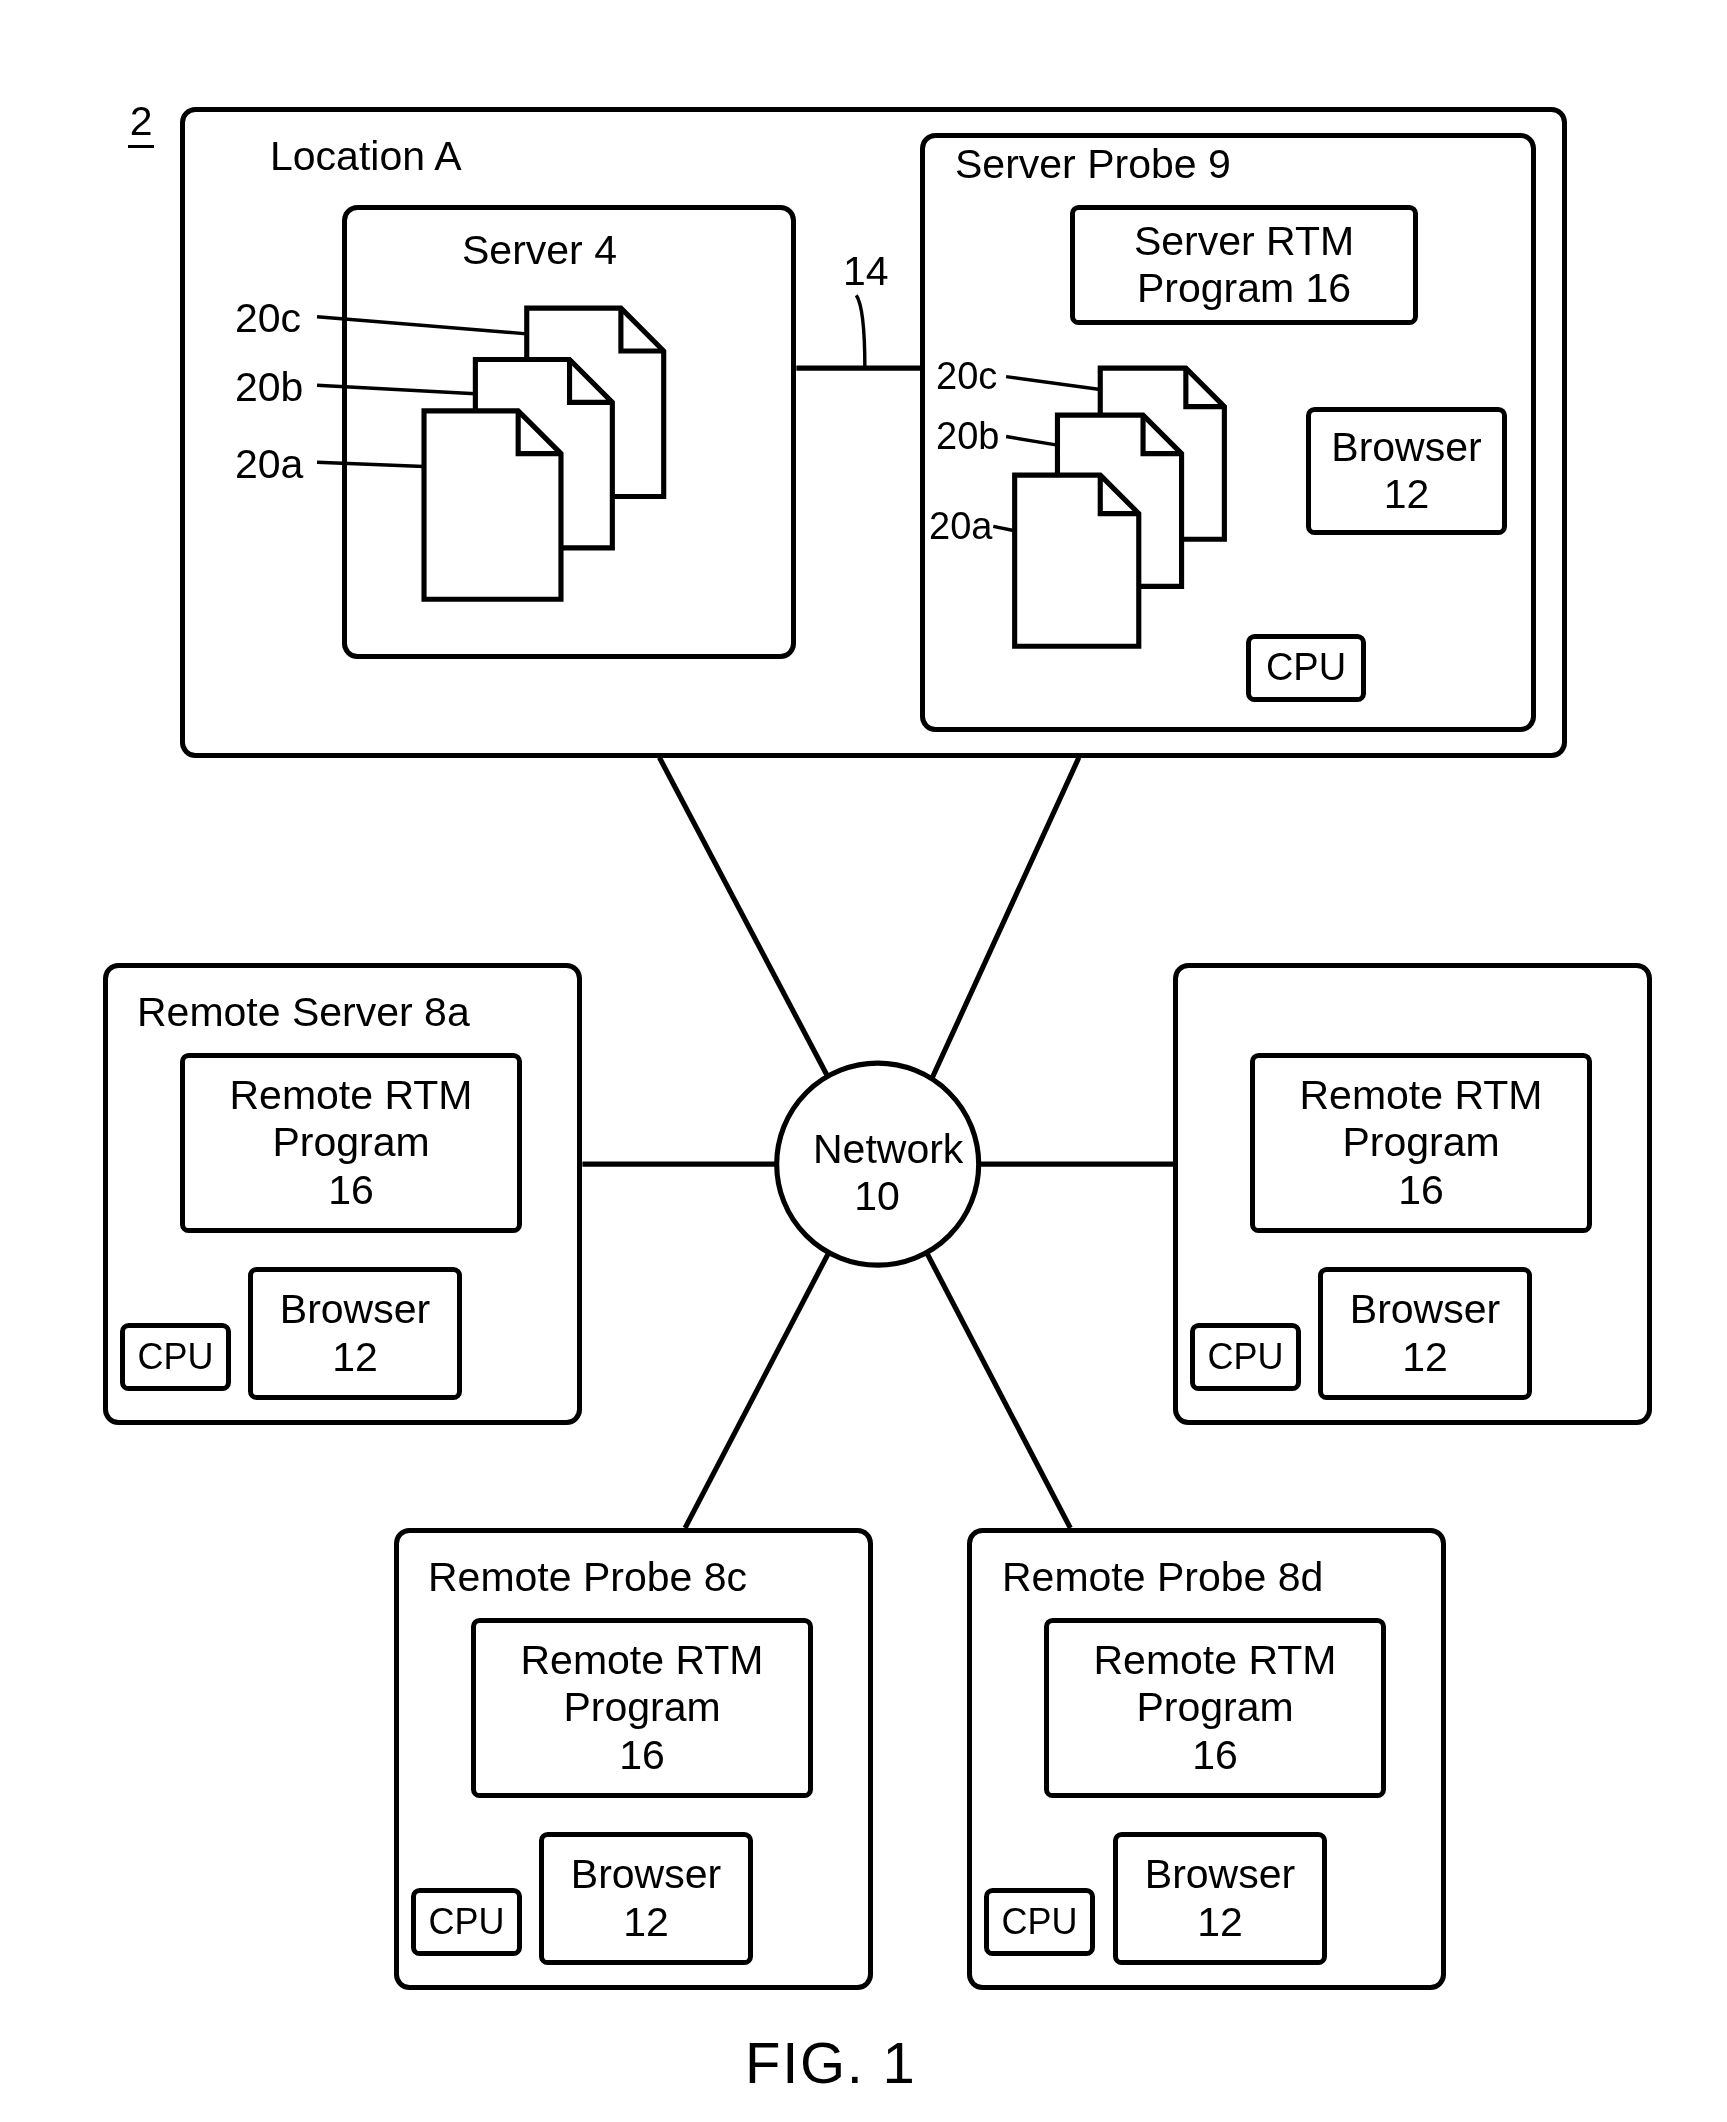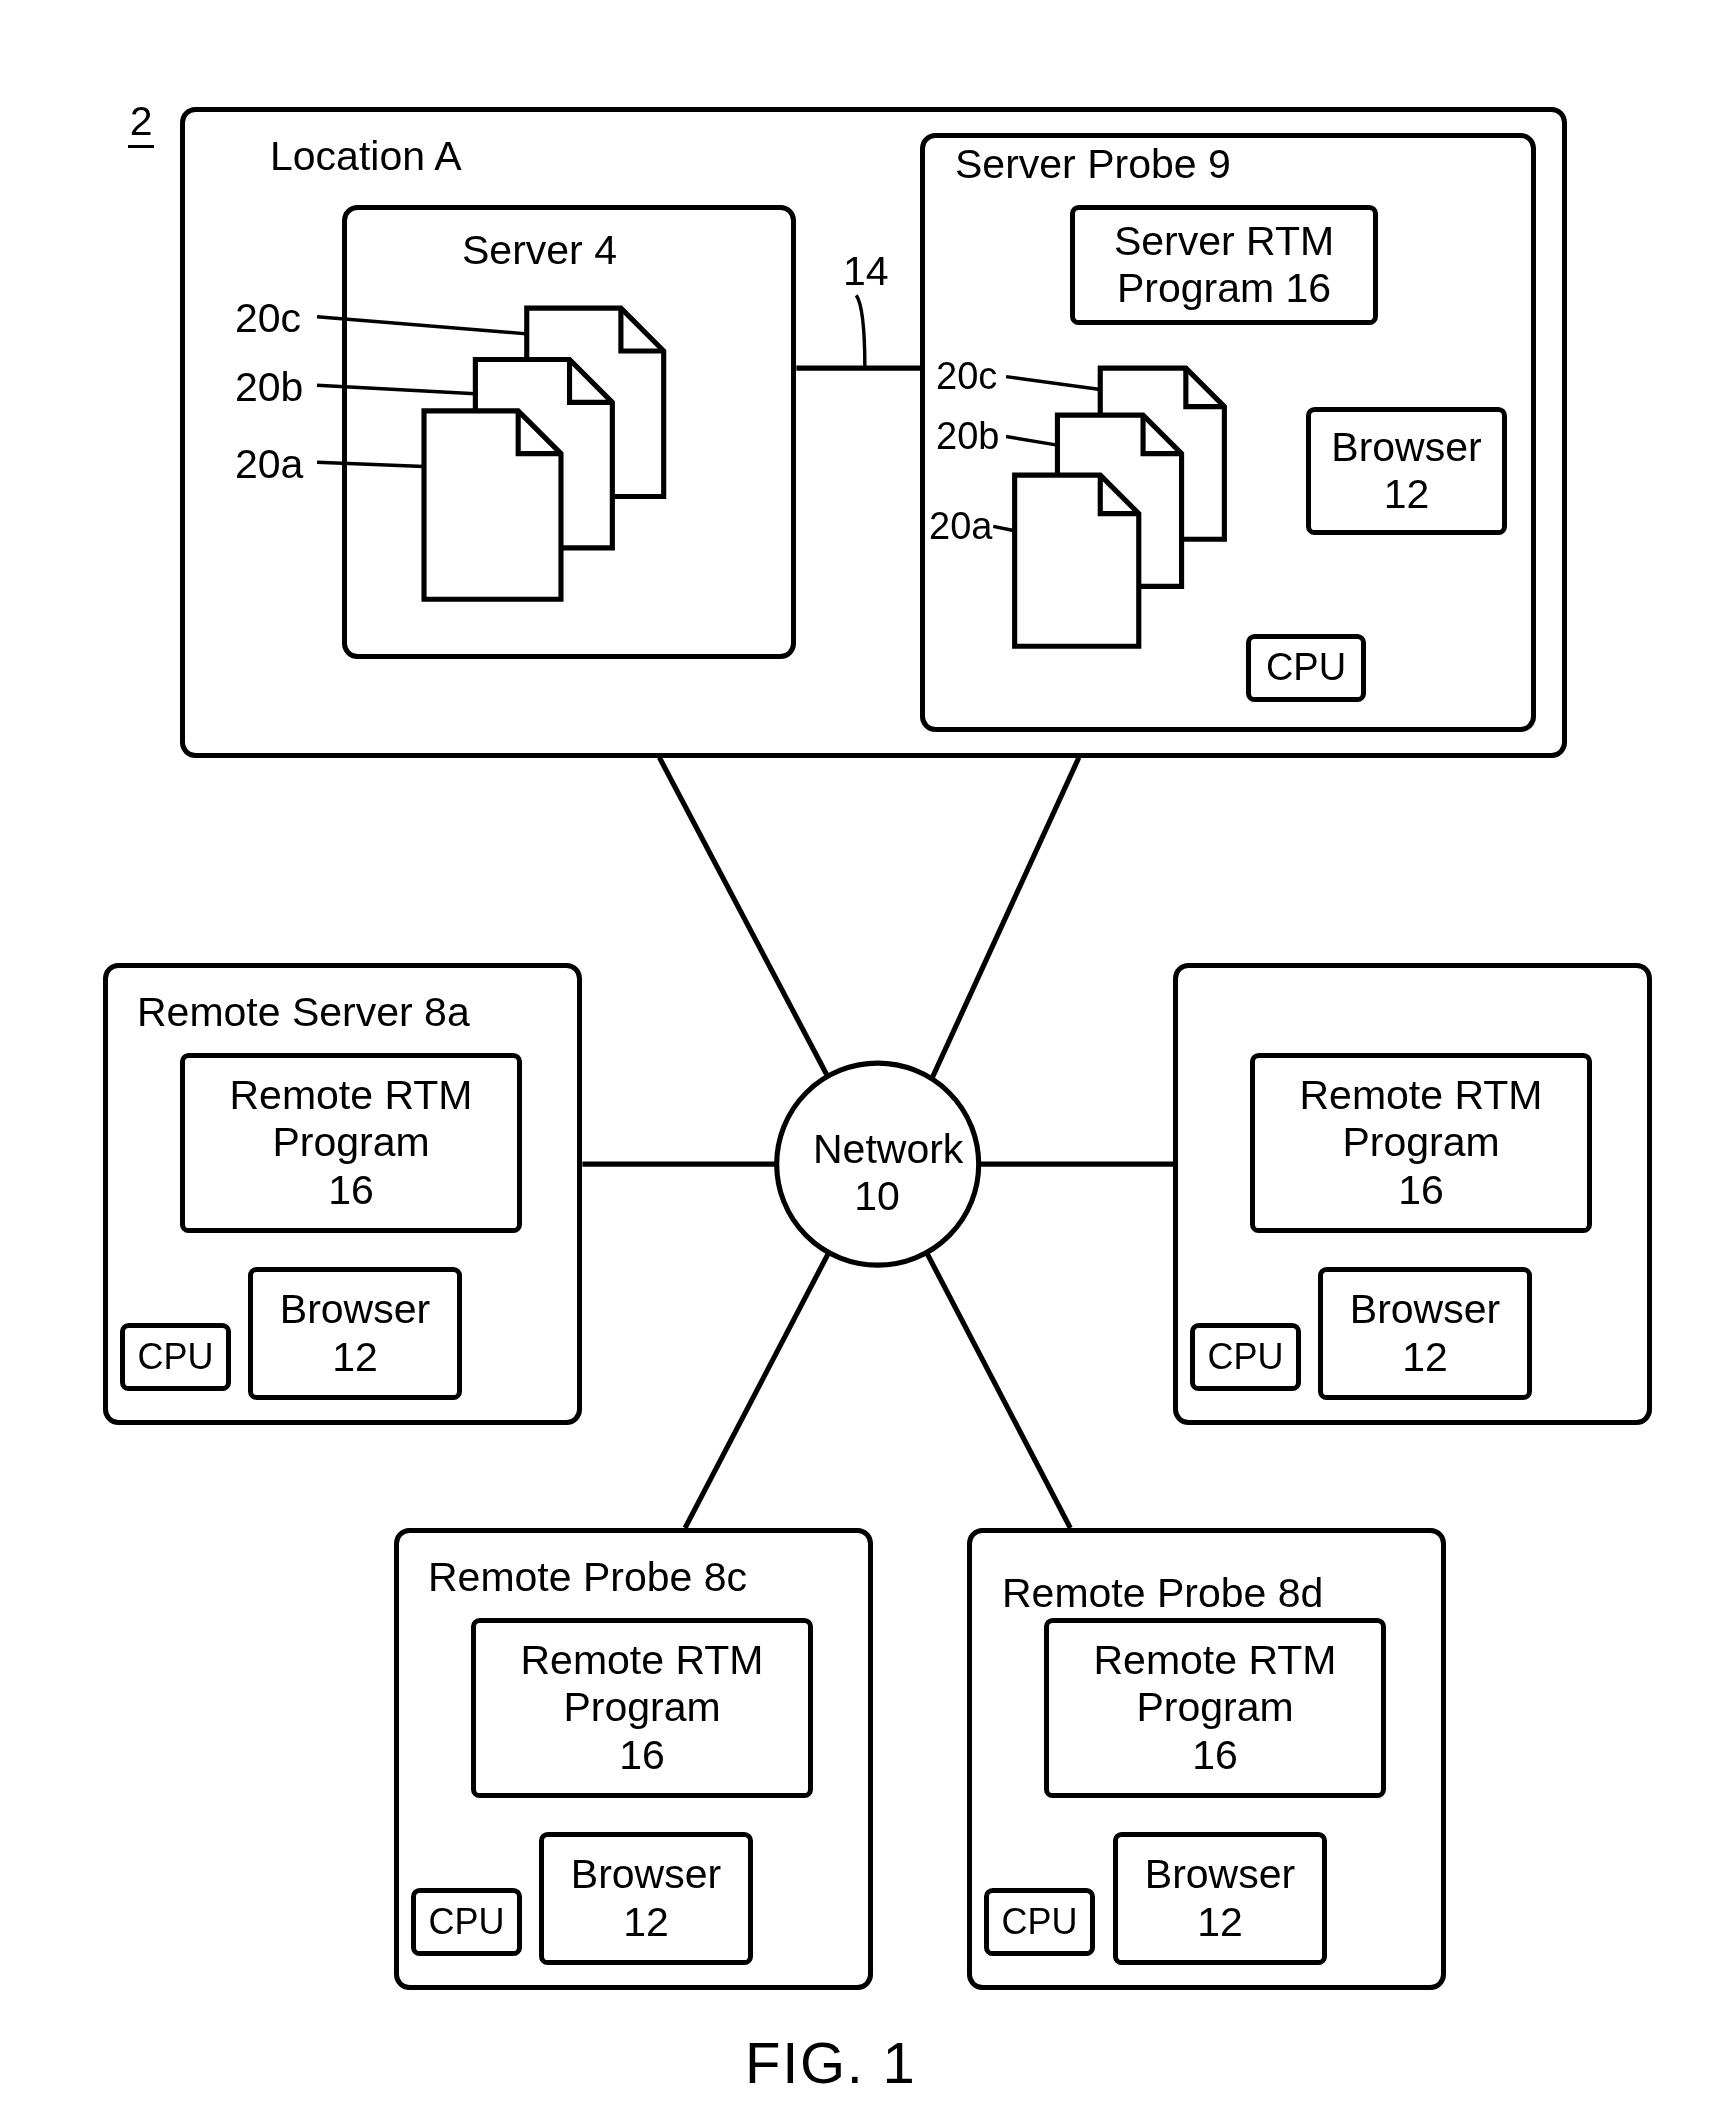--- a/index.html
+++ b/index.html
@@ -76,21 +76,21 @@
   <span class="label" style="left:270px; top:133px;">Location A</span>
 
   <div class="box" style="left:342px; top:205px; width:454px; height:454px;"></div>
   <span class="label" style="left:462px; top:227px;">Server 4</span>
 
   <span class="label" style="left:843px; top:248px;">14</span>
 
   <div class="box" style="left:920px; top:133px; width:616px; height:599px;"></div>
   <span class="label" style="left:955px; top:141px;">Server Probe 9</span>
 
-  <div class="small-box" style="left:1070px; top:205px; width:308px; height:120px; white-space:pre-line;">Server RTM
+  <div class="small-box" style="left:1070px; top:205px; width:348px; height:120px; white-space:pre-line;">Server RTM
 Program 16</div>
 
   <div class="small-box" style="left:1306px; top:407px; width:201px; height:128px; white-space:pre-line;">Browser
 12</div>
 
   <div class="small-box" style="left:1246px; top:634px; width:120px; height:68px; font-size:38px;">CPU</div>
 
   <svg class="overlay" viewBox="0 0 2018 2479" width="1728" height="2122">
 
     <path d="M 930 430 L 1075 430" stroke="#000" stroke-width="6" fill="none"></path>
@@ -177,21 +177,21 @@
   <div class="box" style="left:394px; top:1528px; width:479px; height:462px;"></div>
   <span class="label" style="left:428px; top:1554px;">Remote Probe 8c</span>
   <div class="small-box" style="left:471px; top:1618px; width:342px; height:180px; white-space:pre-line;">Remote RTM
 Program
 16</div>
   <div class="small-box" style="left:539px; top:1832px; width:214px; height:133px; white-space:pre-line;">Browser
 12</div>
   <div class="small-box" style="left:411px; top:1888px; width:111px; height:68px; font-size:36px;">CPU</div>
 
   <div class="box" style="left:967px; top:1528px; width:479px; height:462px;"></div>
-  <span class="label" style="left:1002px; top:1554px;margin-top:16px;">Remote Probe 8d</span>
+  <span class="label" style="left:1002px; top:1554px;">Remote Probe 8d</span>
   <div class="small-box" style="left:1044px; top:1618px; width:342px; height:180px; white-space:pre-line;">Remote RTM
 Program
 16</div>
   <div class="small-box" style="left:1113px; top:1832px; width:214px; height:133px; white-space:pre-line;">Browser
 12</div>
   <div class="small-box" style="left:984px; top:1888px; width:111px; height:68px; font-size:36px;">CPU</div>
 
   <span class="fig-caption" style="left:745px; top:2029px;">FIG. 1</span>
 
 </div>

